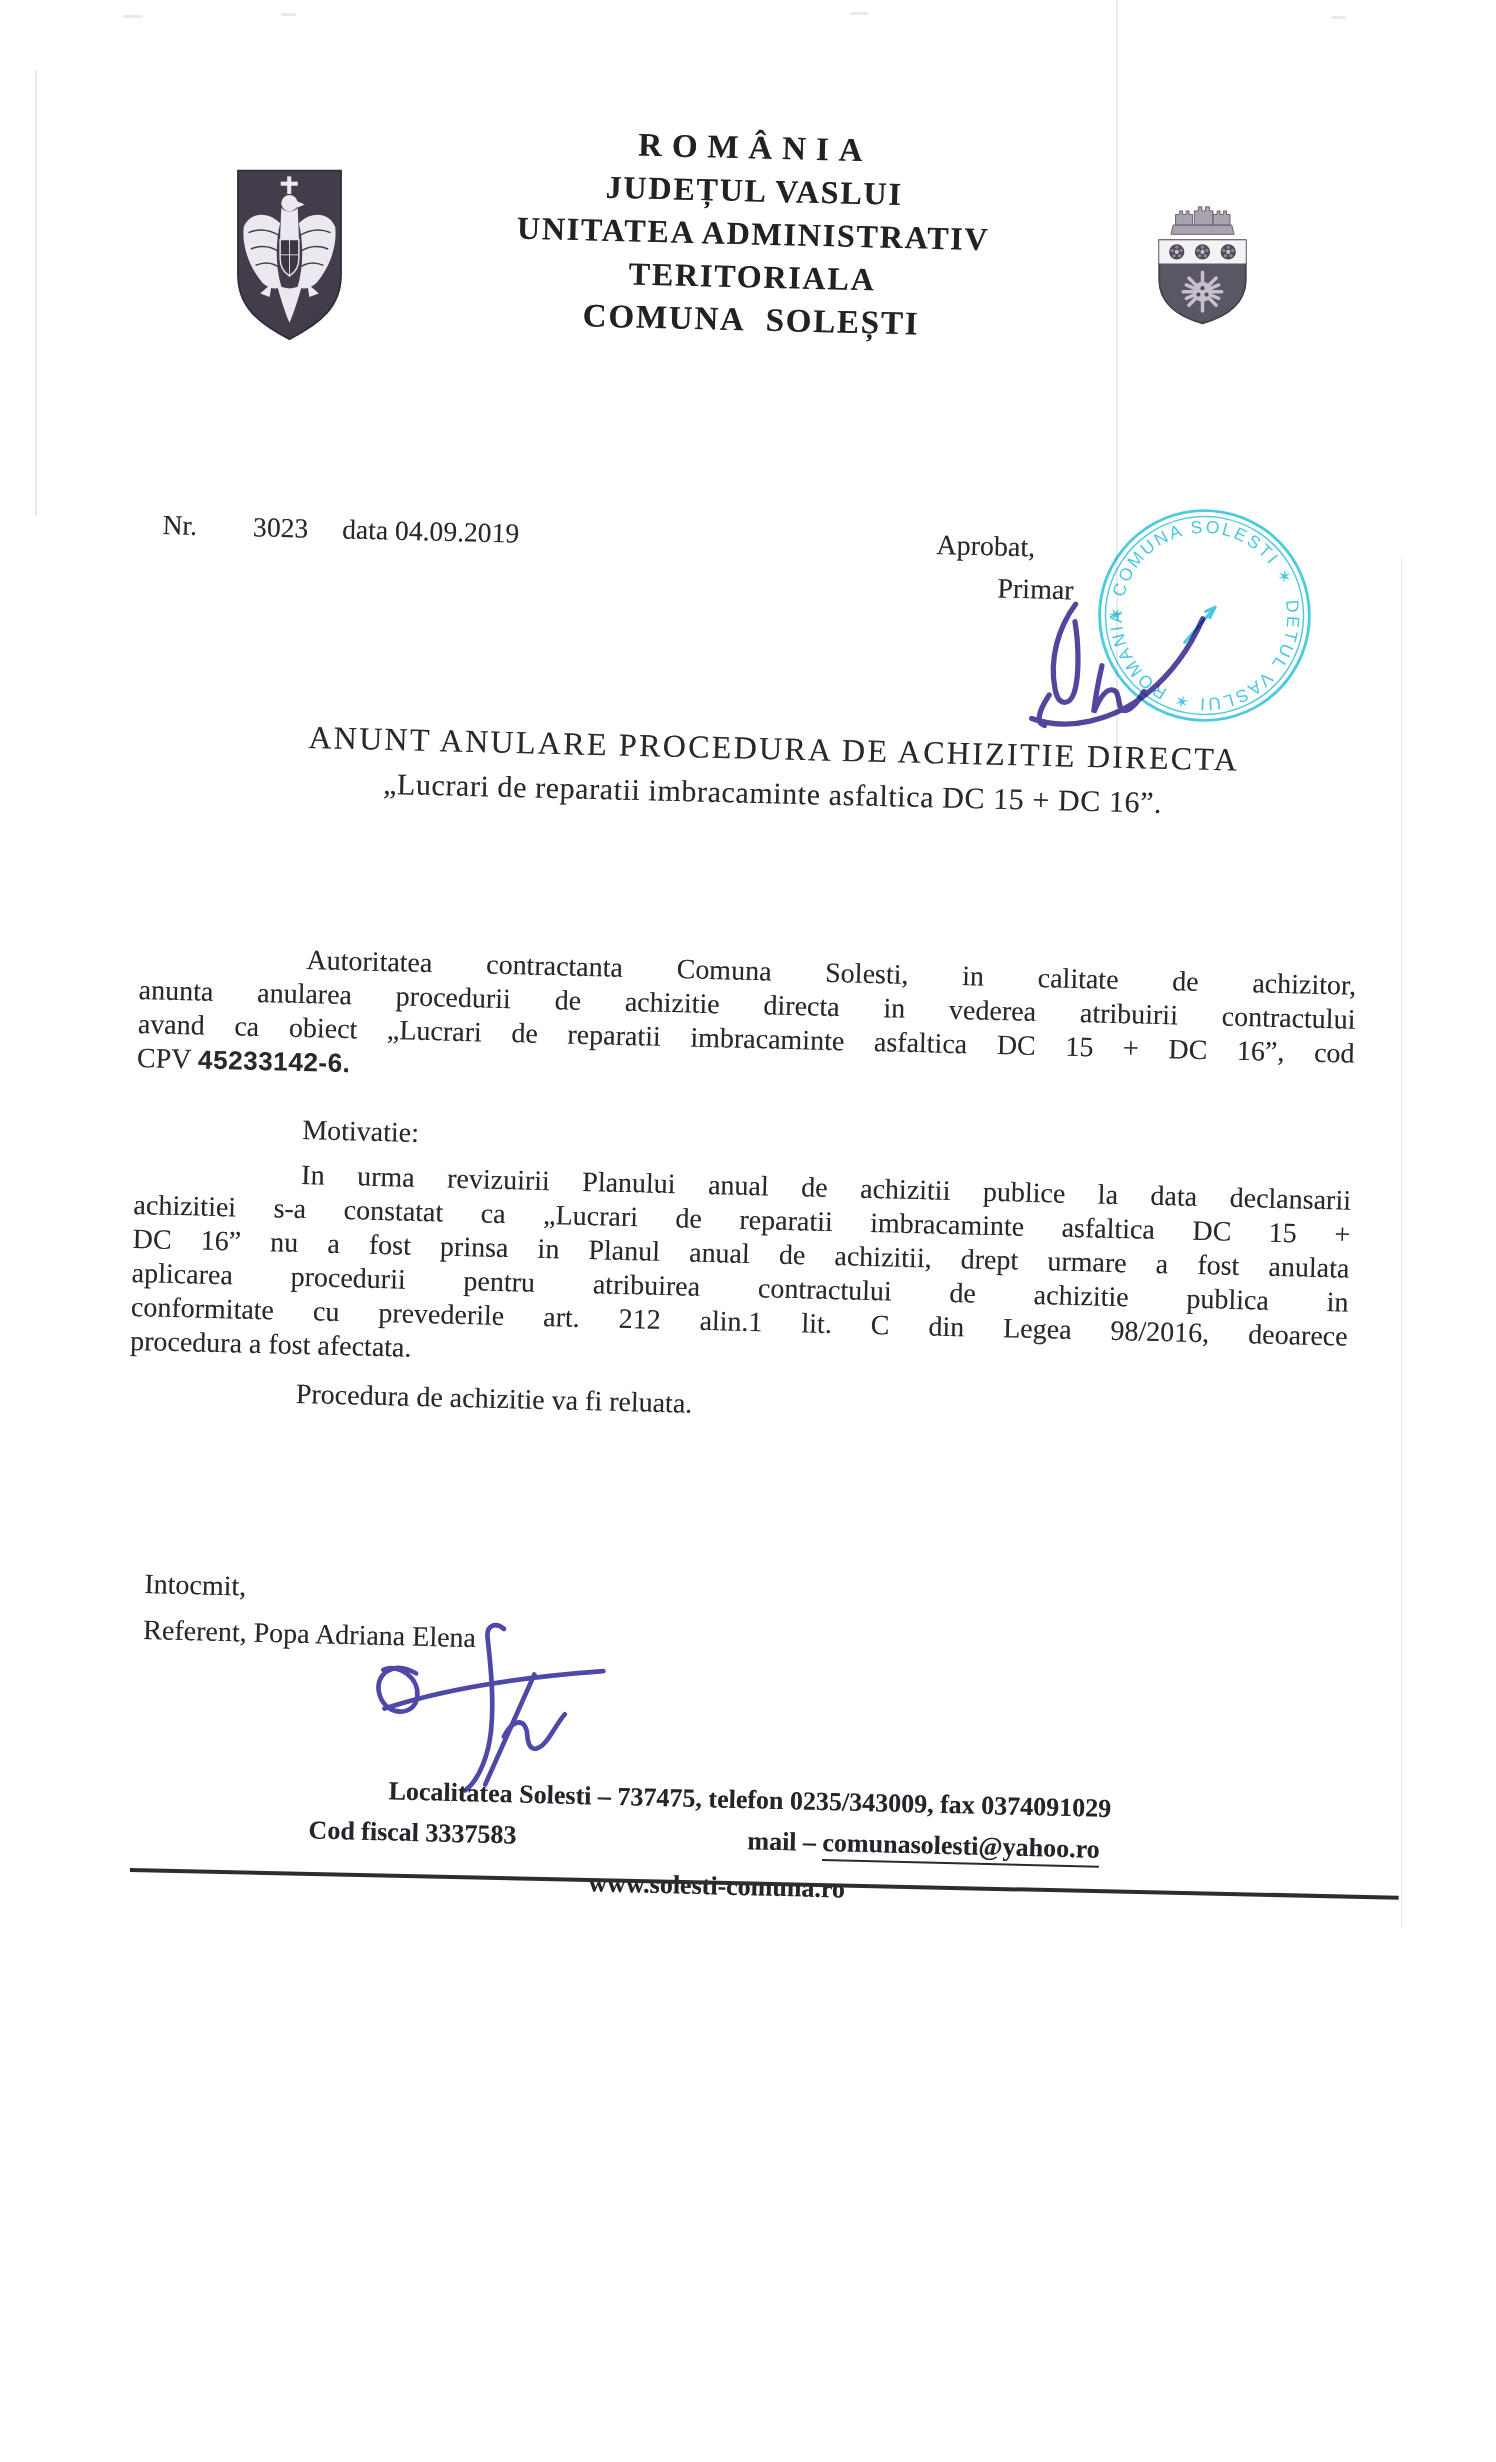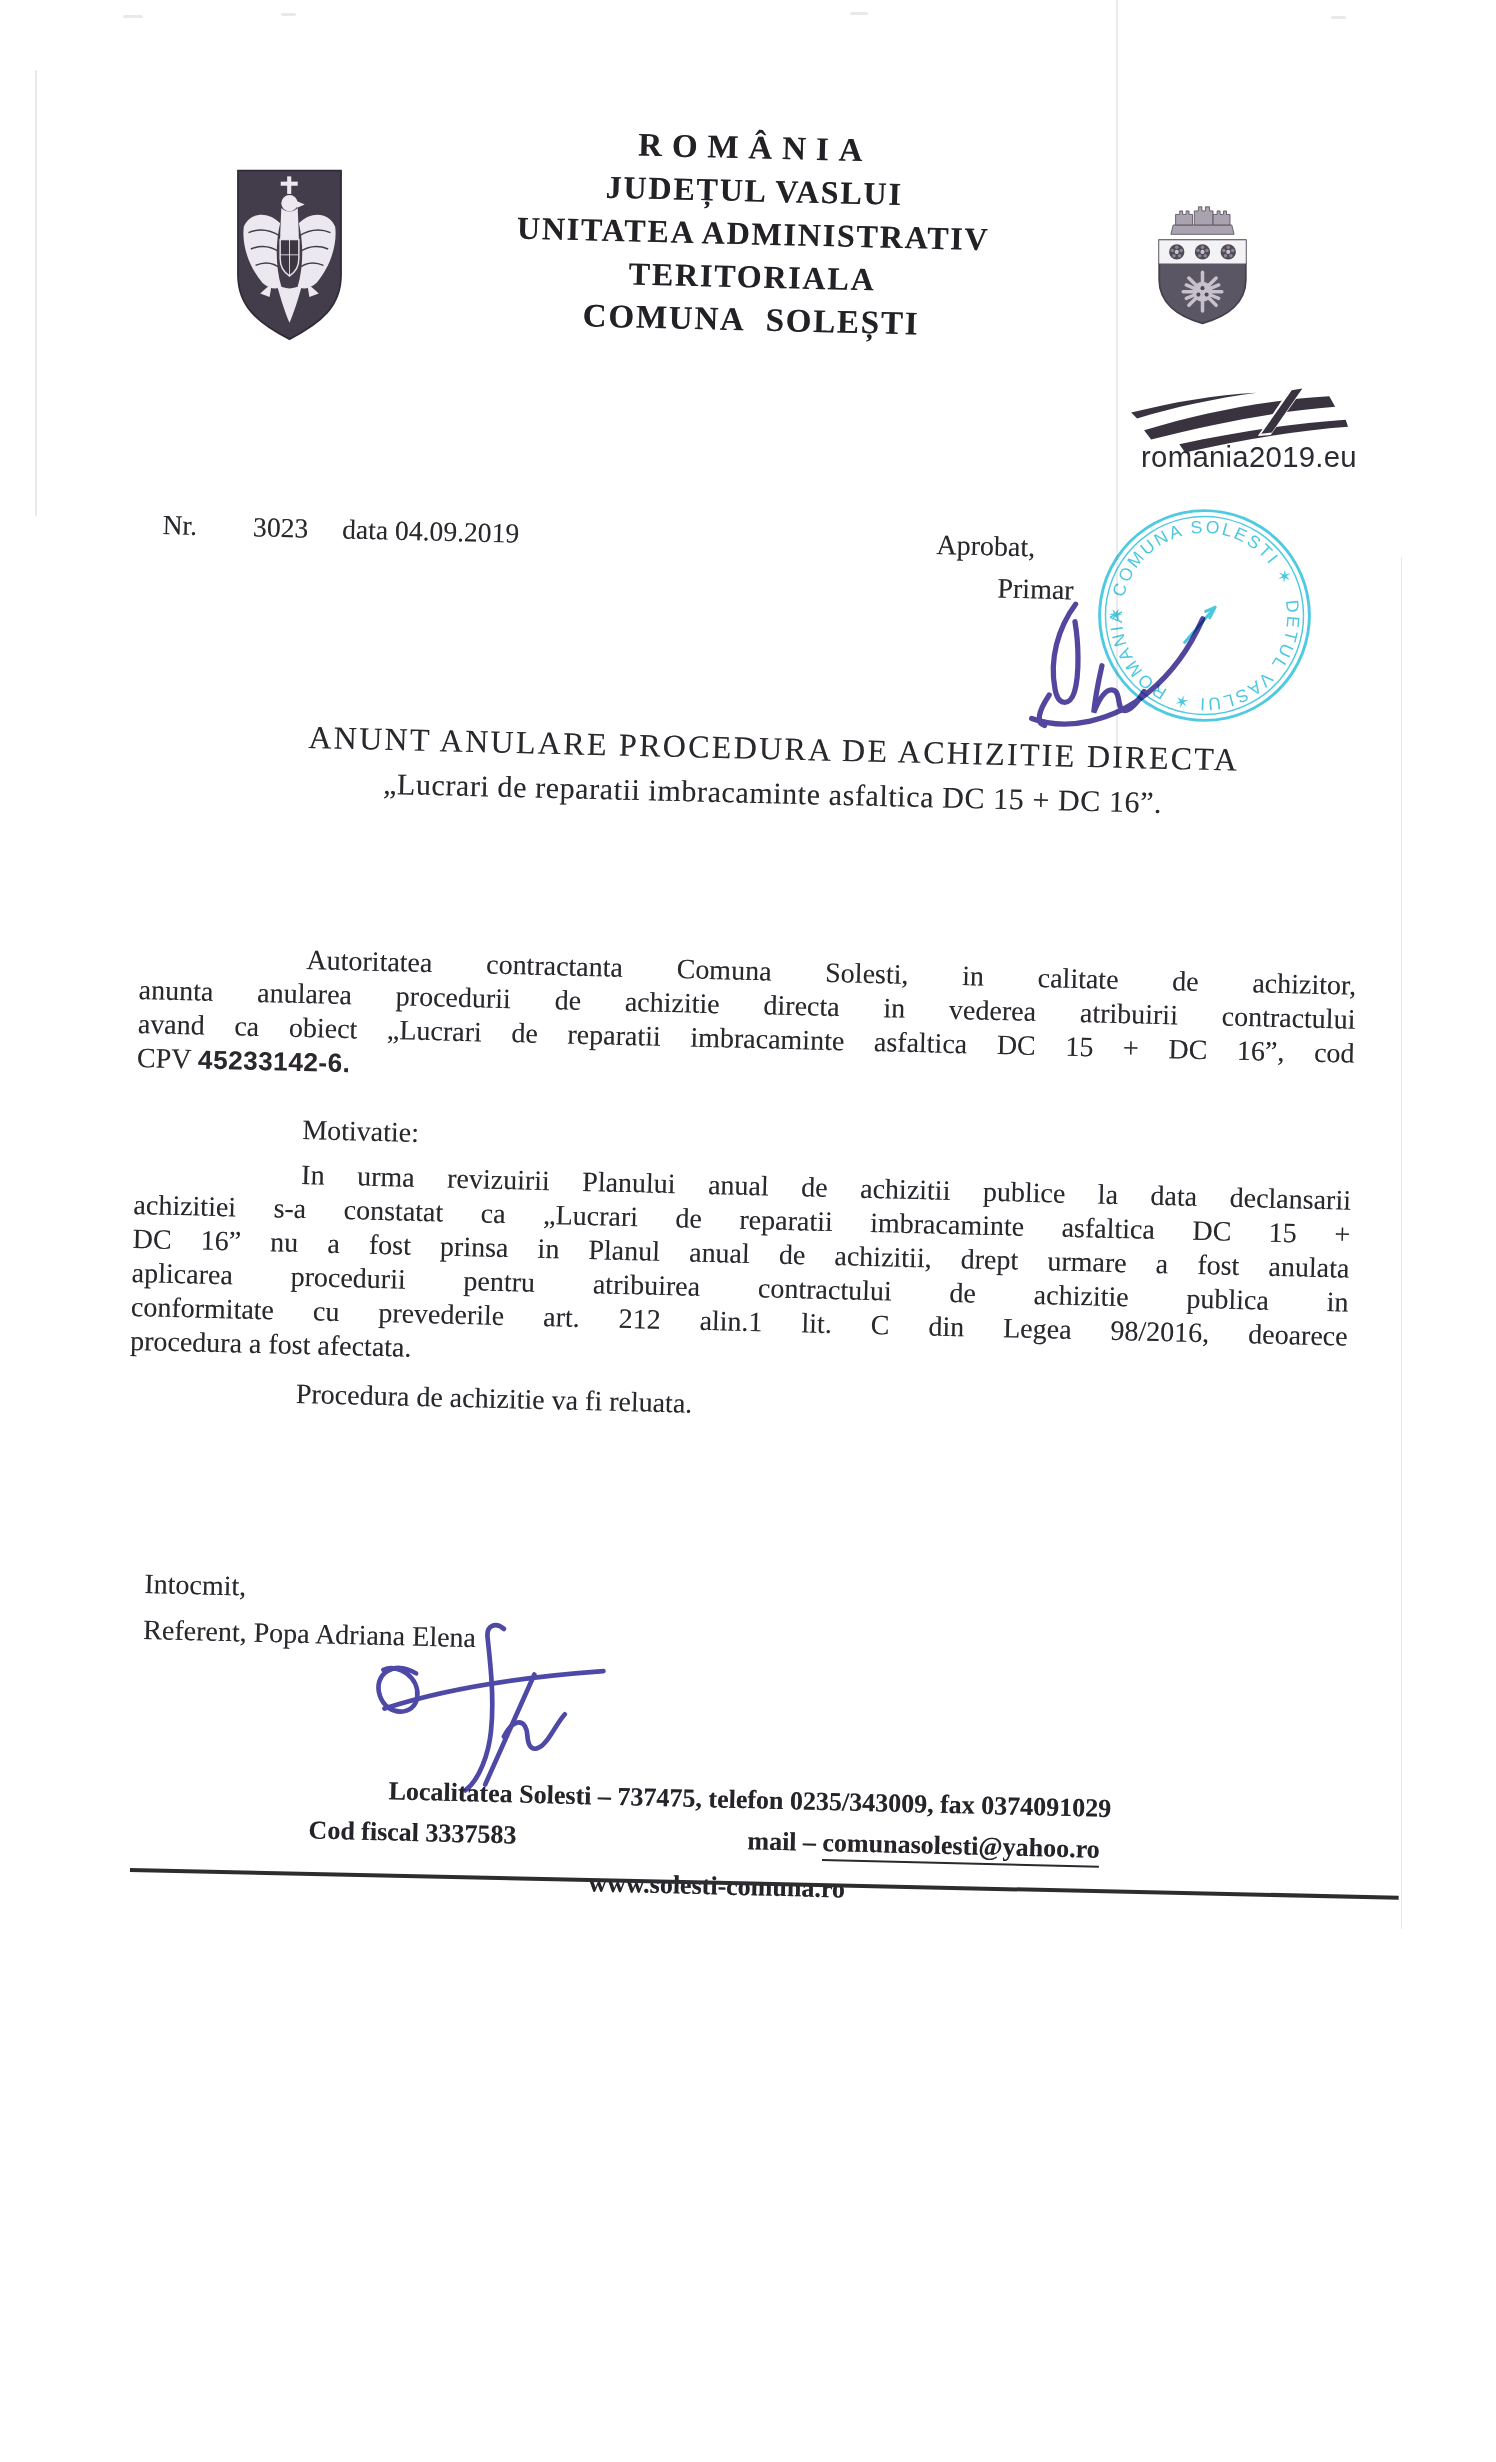--- a/index.html
+++ b/index.html
@@ -154,32 +154,20 @@
             <line x1="-14.8" y1="-6.1" x2="-27.7" y2="-11.5"></line>
         </g>
         <circle r="17" fill="#c6c1cc"></circle>
         <circle cx="0" cy="-6" r="3.5" fill="#4d4854"></circle>
           <circle cx="-7" cy="5" r="3.5" fill="#4d4854"></circle>
           <circle cx="7" cy="5" r="3.5" fill="#4d4854"></circle>
       </g>
     </svg>
   </div>
 
-  <div class="abs" style="left:1123px;top:369px;">
-    <svg width="252" height="106" viewBox="0 0 430 180">
-      <g fill="#39333f">
-        <path d="M14,74 C84,56 156,44 228,40 C156,50 88,64 24,84 Z"></path>
-        <path d="M36,104 C140,72 250,52 352,46 L362,64 C260,72 158,92 48,120 Z"></path>
-        <path d="M96,128 C196,106 292,92 380,86 L384,98 C300,104 204,120 106,142 Z"></path>
-        <path d="M284,34 L310,30 L252,112 L230,114 Z" fill="#ffffff"></path>
-        <path d="M288,36 L306,33 L254,108 L236,110 Z"></path>
-      </g>
-      <text x="215" y="166" text-anchor="middle" font-family="Liberation Sans, DejaVu Sans, sans-serif" font-size="50" fill="#2e2a33" letter-spacing="0.5">romania2019.eu</text>
-    </svg>
-  </div>
 
   <div class="abs tilt reg doc" style="left:163px;top:509px;">
     <span>Nr.</span><span class="gap1"></span><span>3023</span><span class="gap2"></span><span>data 04.09.2019</span>
   </div>
 
   <div class="abs tilt appr doc" style="left:937px;top:524px;">
     <div>Aprobat,</div>
     <div class="role">Primar</div>
   </div>
 

